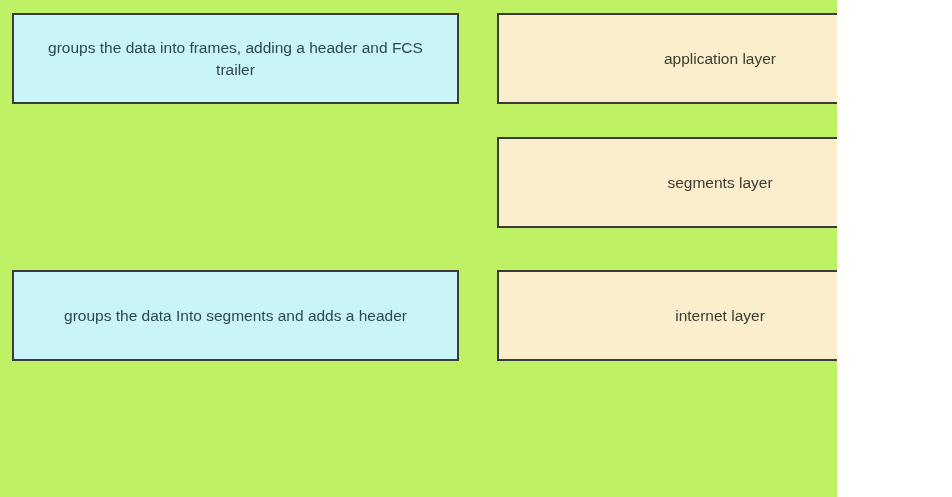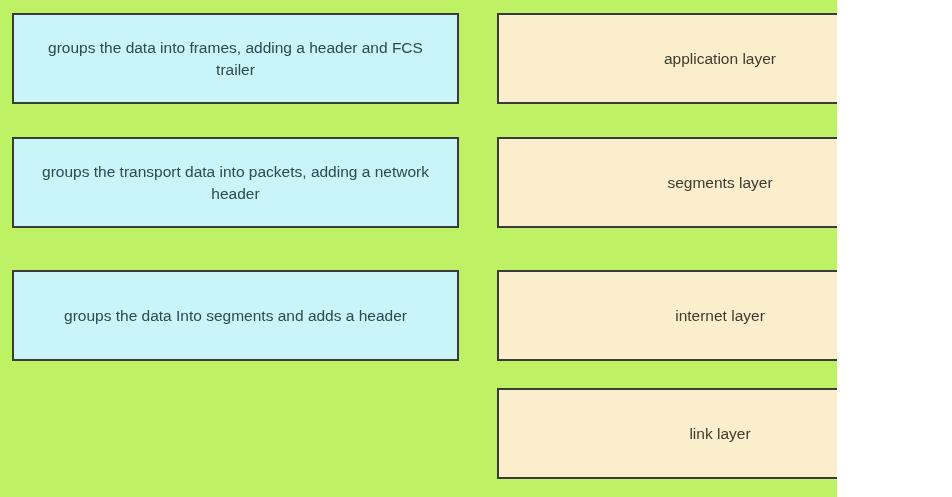--- a/index.html
+++ b/index.html
@@ -48,21 +48,19 @@
   .r3 { top: 388px; }
 </style>
 </head>
 <body>
 
 <div class="board">
 
   <div class="box desc r0">groups the data into frames, adding a header and FCS trailer</div>
   <div class="box layer r0">application layer</div>
 
-  <div class="box desc r1">groups the transport data into packets, adding a network header</div>
   <div class="box layer r1">segments layer</div>
 
   <div class="box desc r2">groups the data Into segments and adds a header</div>
   <div class="box layer r2">internet layer</div>
 
-  <div class="box layer r3">link layer</div>
 
 </div>
 
 </body></html>

